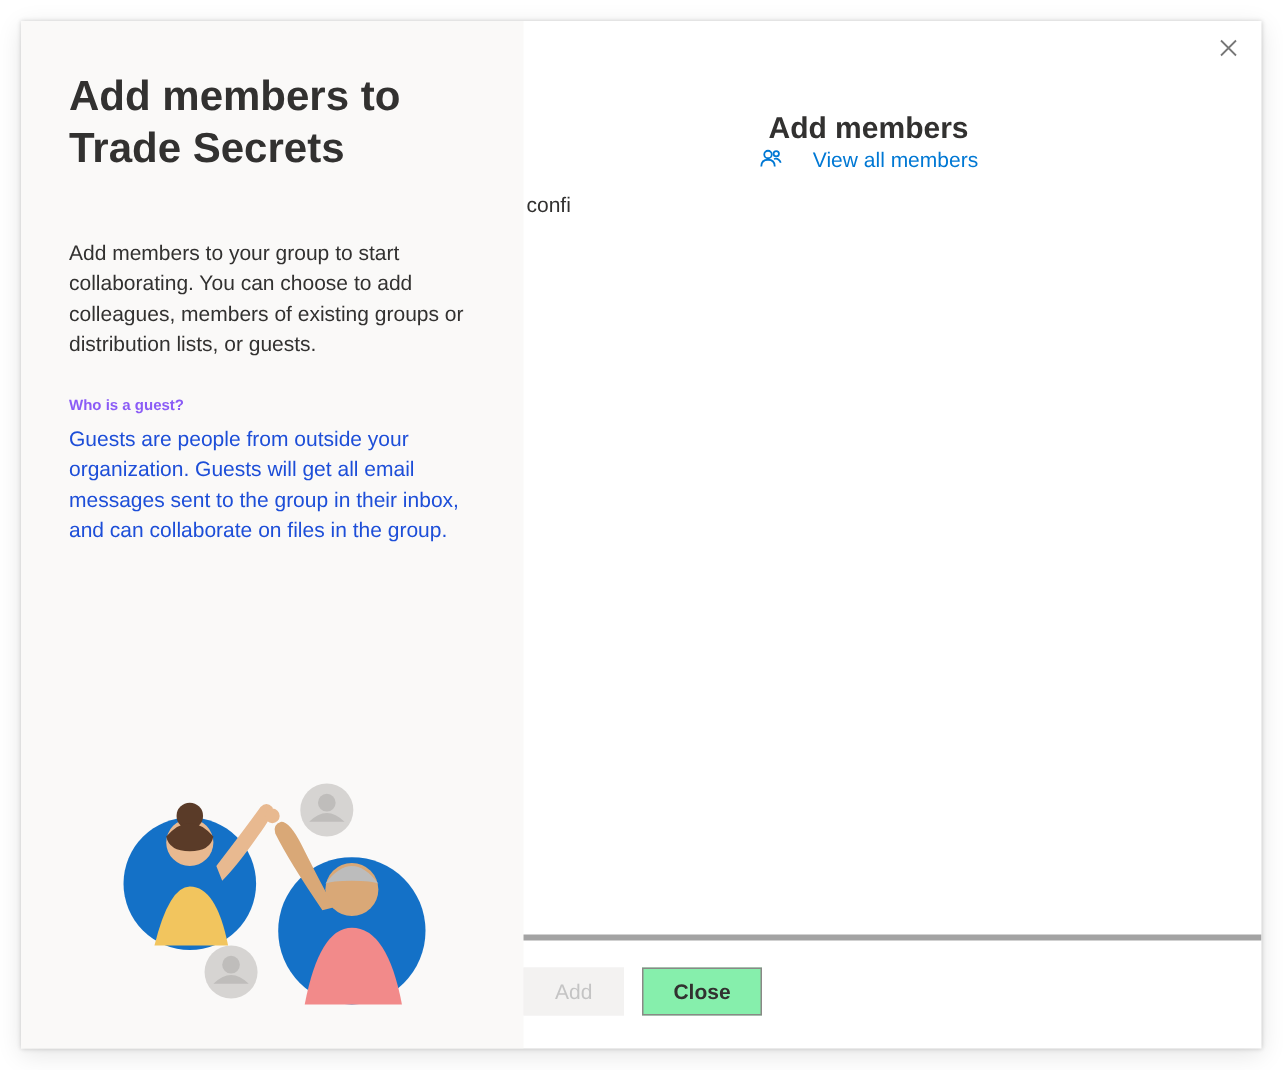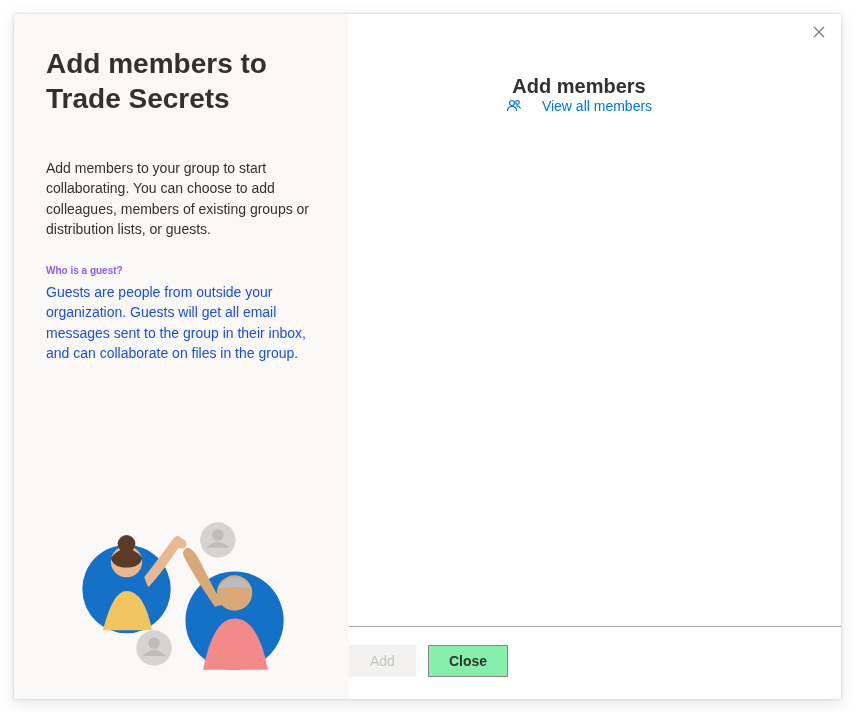--- a/index.html
+++ b/index.html
@@ -145,21 +145,21 @@
     }
     .suggestion-email {
       font-size: 12px;
       color: #6b6b6b;
       white-space: nowrap;
       overflow: hidden;
       text-overflow: ellipsis;
     }
     .footer {
       margin-top: auto;
-      border-top: 1px solid #a3a3a3;
+      border-top: 4px solid #a3a3a3;
       padding: 18px 0 22px 0;
       display: flex;
       gap: 12px;
     }
     .btn {
       height: 32px;
       padding: 0 20px;
       font-size: 14px;
       border: 1px solid transparent;
       cursor: pointer;
@@ -238,20 +238,21 @@
         <svg viewBox="0 0 16 16" fill="none" stroke="#0078d4" stroke-width="1.2">
           <circle cx="6" cy="5" r="2.5"></circle>
           <path d="M1.5 13 q0 -4.5 4.5 -4.5 q4.5 0 4.5 4.5"></path>
           <circle cx="11.5" cy="4.5" r="1.8"></circle>
           <path d="M10 8 q3 -1 4.5 2.5"></path>
         </svg>
         <span>View all members</span>
       </button>
     </div>
 
+    <div class="search-text">confi</div>
 
 
     <div class="footer">
       <button class="btn btn-primary-disabled" disabled="">Add</button>
       <button class="btn btn-default">Close</button>
     </div>
 
   </section>
 
 </div>

